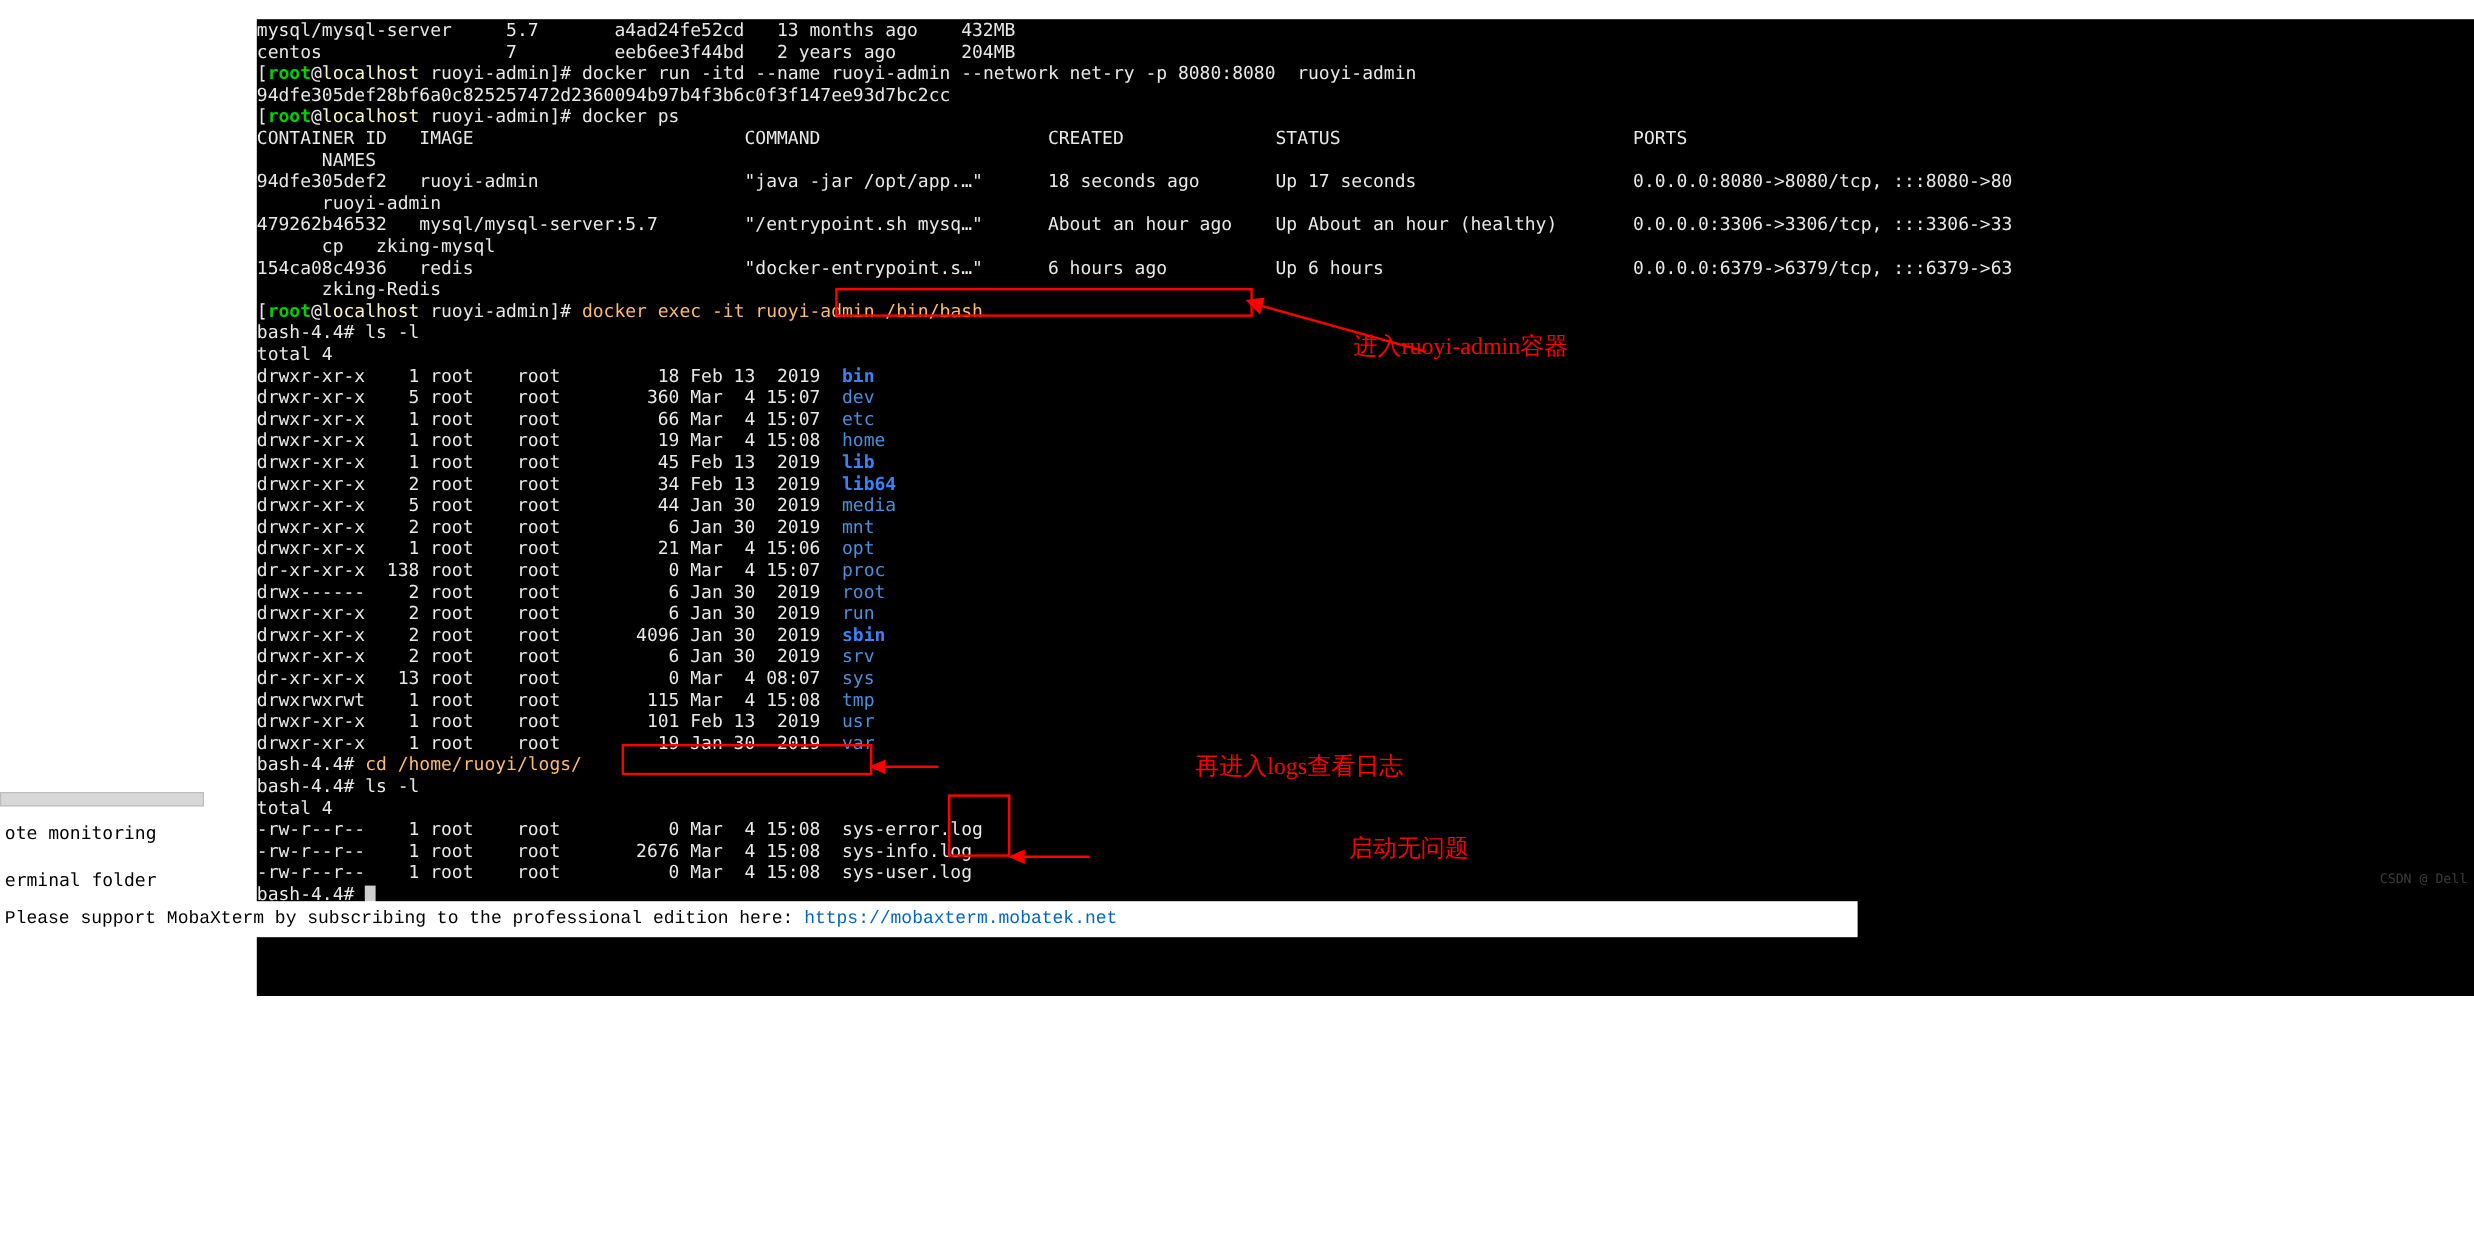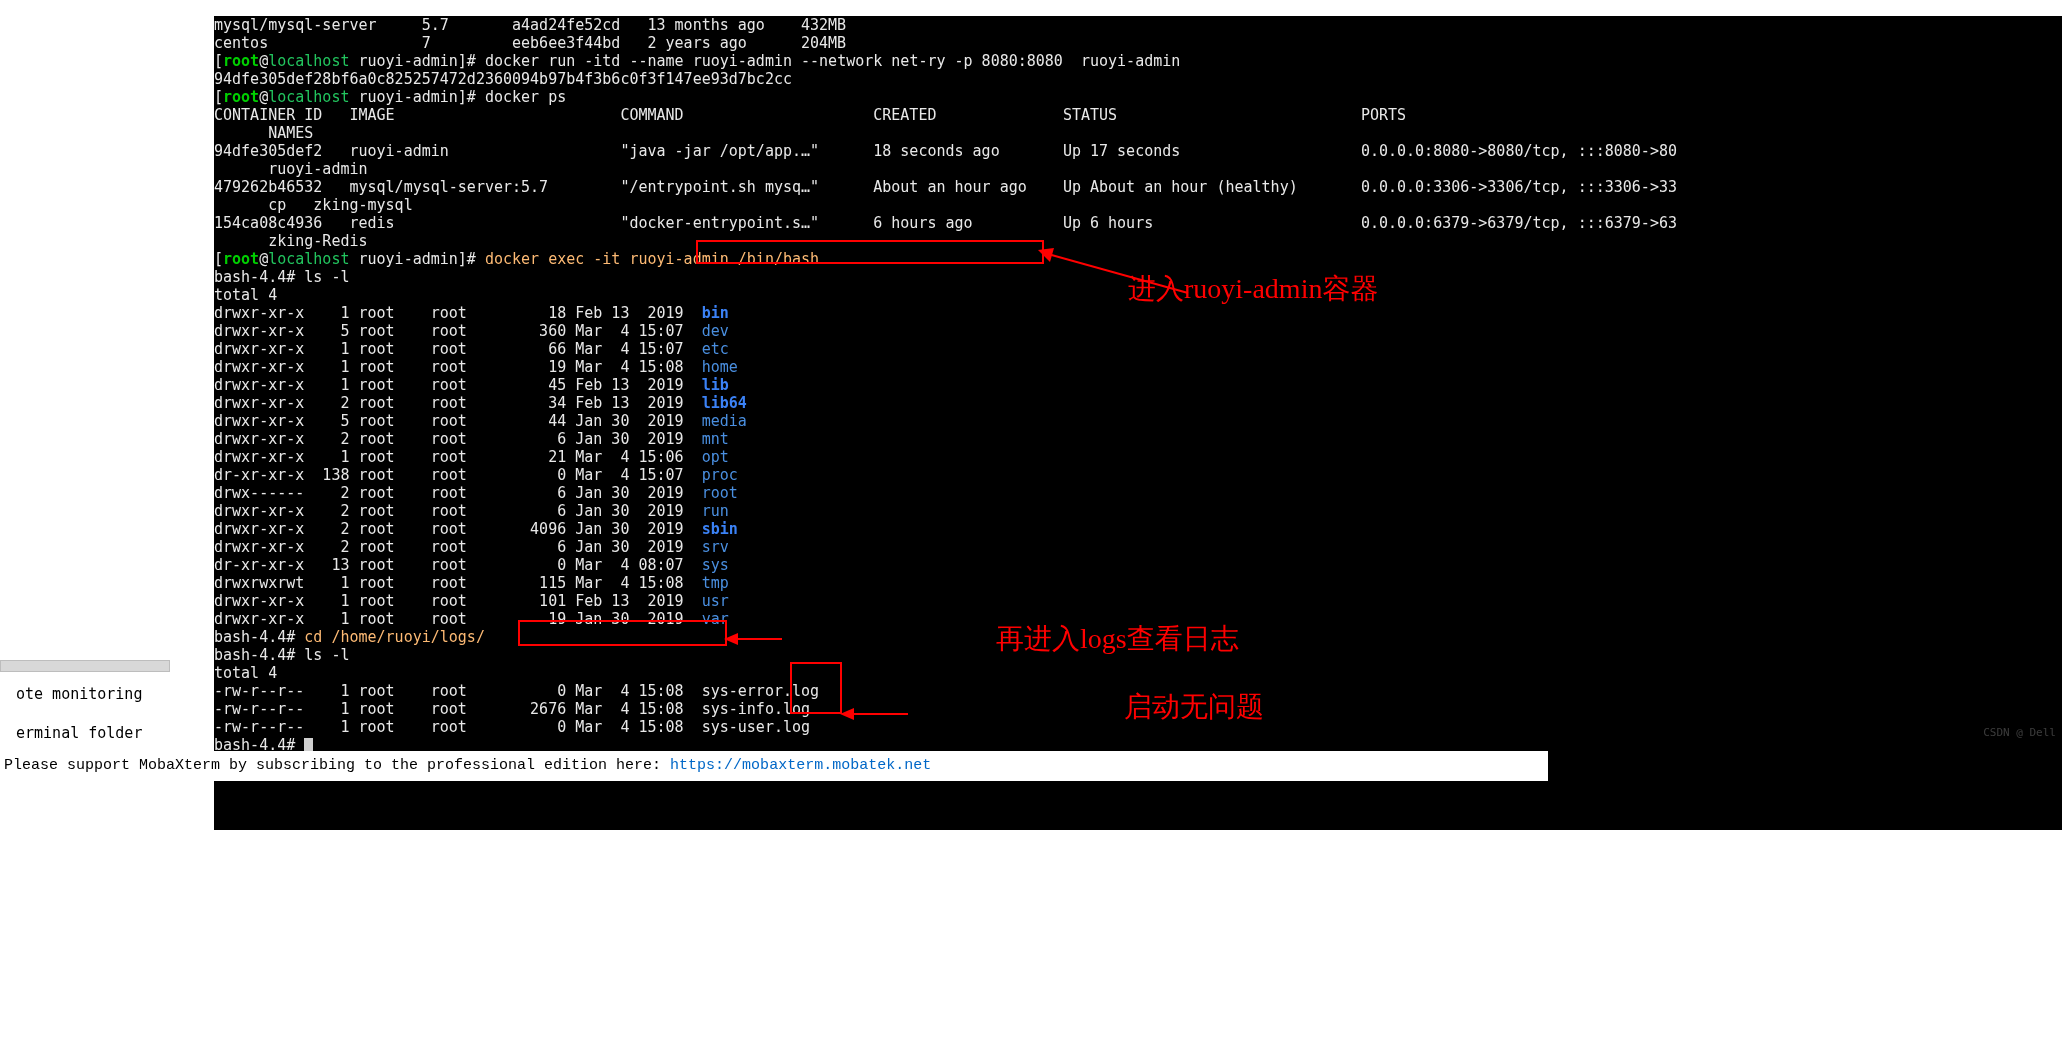--- a/index.html
+++ b/index.html
@@ -1,38 +1,38 @@
 <!DOCTYPE html>
 <html><head>
 <meta charset="utf-8">
 <style>
   html,body{margin:0;padding:0;background:#fff;font-family:"Consolas","DejaVu Sans Mono",monospace;font-size:15px;line-height:18px;overflow:hidden}
   #wrap{position:relative;width:2062px;height:1040px}
   
   .sidebar{position:absolute;left:0;top:0;width:210px;height:1040px;background:#fff}
   .sidestrip{position:absolute;left:0;top:660px;width:168px;height:10px;background:#d8d8d8;border:1px solid #bdbdbd}
-  .sidelab{position:absolute;left:0;width:210px;padding:2px 16px;background:#fff;color:#000}
+  .sidelab{position:absolute;left:0;width:210px;padding:2px 4px;background:#fff;color:#000}
   .sidelab1{top:683px}
   .sidelab2{top:722px}
   
   .term{position:absolute;left:214px;top:16px;right:0;height:814px;background:#000;color:#e8e8e8;
         white-space:pre;overflow:hidden;padding:0}
   .term .line{display:block}
   .c-green{color:#00d000;font-weight:bold}
-  .c-cyan{color:#22c55e}
+  .c-cyan{color:#fef9c3}
   .c-blue{color:#4a8fe0;font-weight:normal}
   .c-brcyan{color:#3b82f6;font-weight:bold}
   .c-white{color:#fdba74}
   .cursor{display:inline-block;width:9px;height:16px;background:#cfcfcf;vertical-align:middle}
   
   .support{position:absolute;left:0;top:751px;width:1540px;padding:6px 4px;background:#fff;color:#000;font-family:Liberation Mono, monospace;font-size:15px}
   .support a{color:#0067c7;text-decoration:none}
   
   .redbox{position:absolute;border:2px solid red;pointer-events:none}
-  .redtxt{position:absolute;color:red;font-family:"SimSun","Microsoft YaHei",serif;font-size:28px;white-space:nowrap;pointer-events:none}
+  .redtxt{position:absolute;color:red;font-family:"SimSun","Microsoft YaHei",serif;font-size:20px;white-space:nowrap;pointer-events:none}
   svg.arrow{position:absolute;pointer-events:none}
   svg.arrow line{stroke:red;stroke-width:2}
   svg.arrow polygon{fill:red}
   .watermark{position:absolute;right:6px;top:724px;color:#777;font-size:11px;opacity:.5}
 </style>
 </head>
 <body>
 
 <div id="wrap">
 

